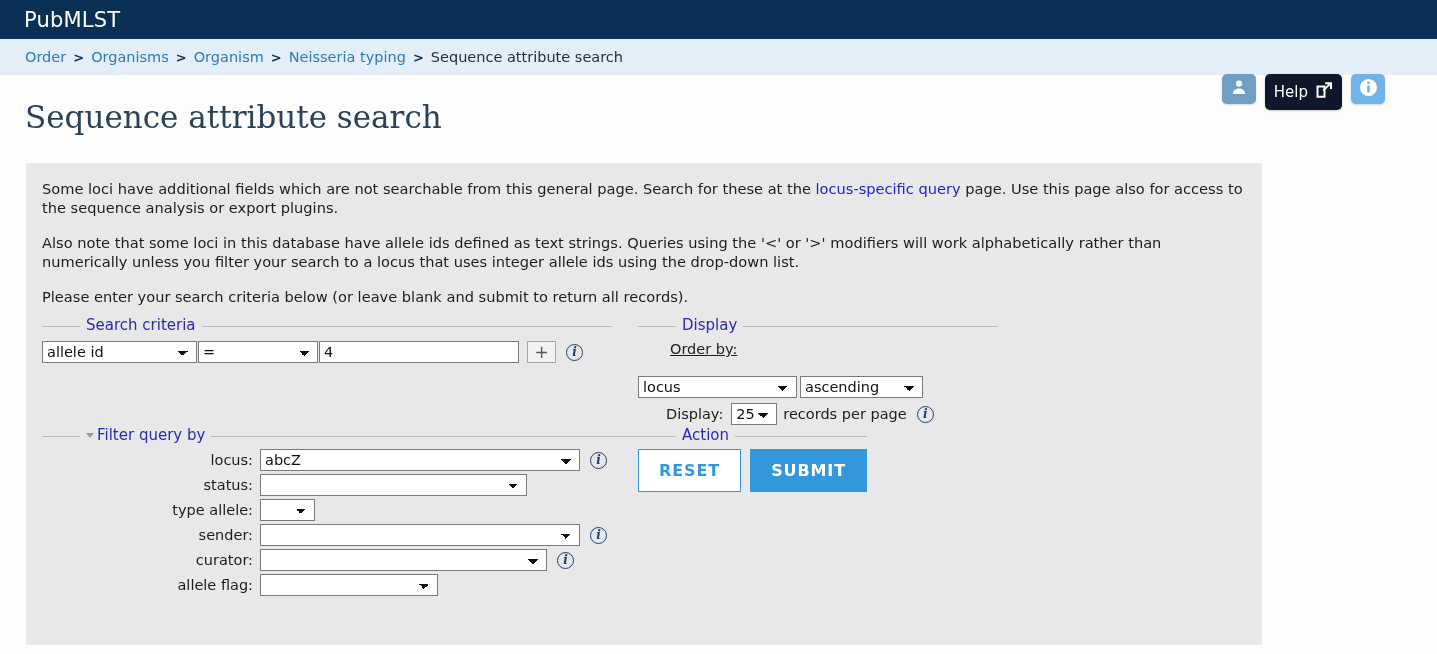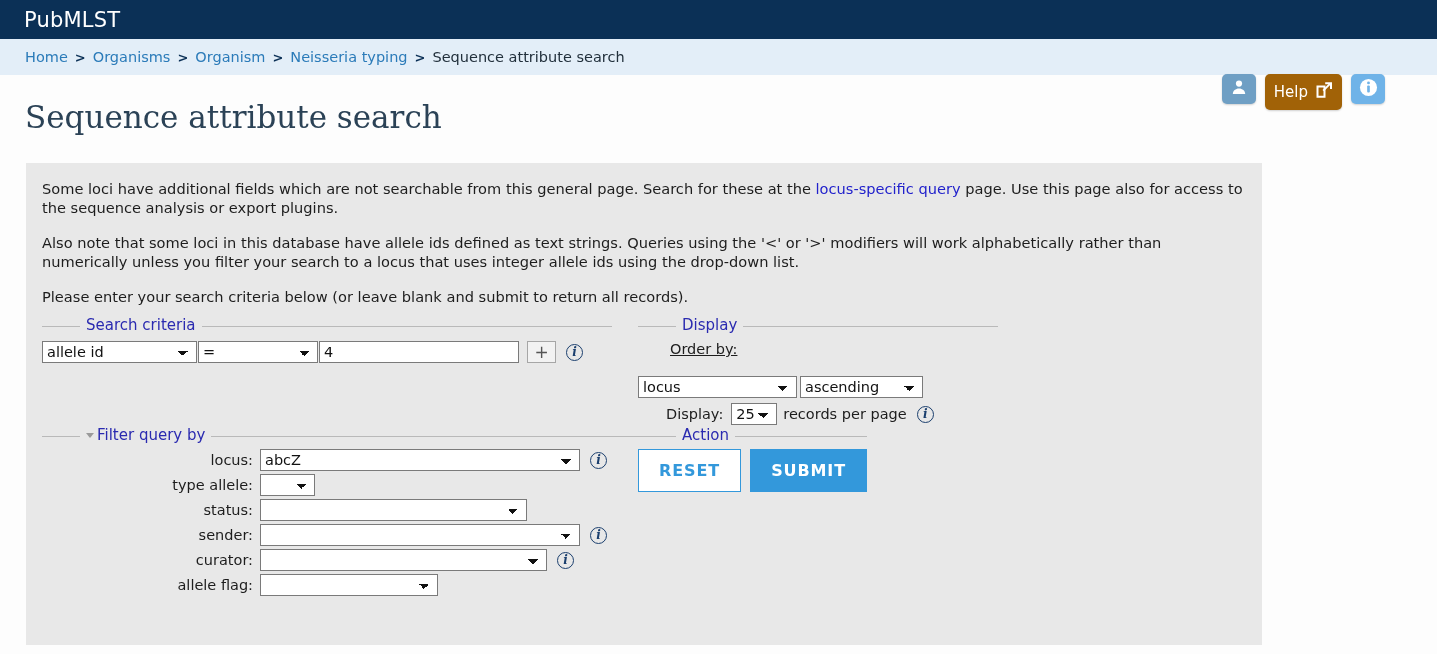--- a/index.html
+++ b/index.html
@@ -55,21 +55,21 @@
   }
   .tb {
     border-radius: 5px;
     display: flex;
     align-items: center;
     justify-content: center;
     box-shadow: 0 1px 2px rgba(0,0,0,.18);
   }
   #user-button { width: 34px; height: 30px; background: #6f9fc4; }
   #help-button {
-    height: 30px; background: #a16207; color: #fff;
+    height: 30px; background: #0f172a; color: #fff;
     padding: 18px 9px; gap: 7px; font-size: 15px;
   }
   #info-button { width: 34px; height: 30px; background: #6fb3e8; }
 
   
   #page-title {
     font-family: "DejaVu Serif", "Liberation Serif", serif;
     font-size: 31px;
     color: #2b4256;
     font-weight: 400;
@@ -240,21 +240,21 @@
   }
 </style>
 </head>
 <body>
 
 <div id="site-header">
   <span id="site-title">PubMLST</span>
 </div>
 
 <nav id="breadcrumb-bar">
-  <a class="crumb-link" href="#">Home</a>
+  <a class="crumb-link" href="#">Order</a>
   <span class="crumb-sep">&gt;</span>
   <a class="crumb-link" href="#">Organisms</a>
   <span class="crumb-sep">&gt;</span>
   <a class="crumb-link" href="#">Organism</a>
   <span class="crumb-sep">&gt;</span>
   <a class="crumb-link" href="#">Neisseria typing</a>
   <span class="crumb-sep">&gt;</span>
   <span class="crumb-current">Sequence attribute search</span>
 </nav>
 
@@ -364,29 +364,29 @@
 
     <div class="filter-row">
       <span class="filter-label">locus:</span>
       <select class="fsel-lg">
         <option>abcZ</option>
       </select>
       <span class="info-icon">i</span>
     </div>
 
     <div class="filter-row">
+      <span class="filter-label">status:</span>
+      <select class="fsel-md">
+        <option></option>
+      </select>
+    </div>
+
+    <div class="filter-row">
       <span class="filter-label">type allele:</span>
       <select class="fsel-xs">
-        <option></option>
-      </select>
-    </div>
-
-    <div class="filter-row">
-      <span class="filter-label">status:</span>
-      <select class="fsel-md">
         <option></option>
       </select>
     </div>
 
     <div class="filter-row">
       <span class="filter-label">sender:</span>
       <select class="fsel-lg">
         <option></option>
       </select>
       <span class="info-icon">i</span>

